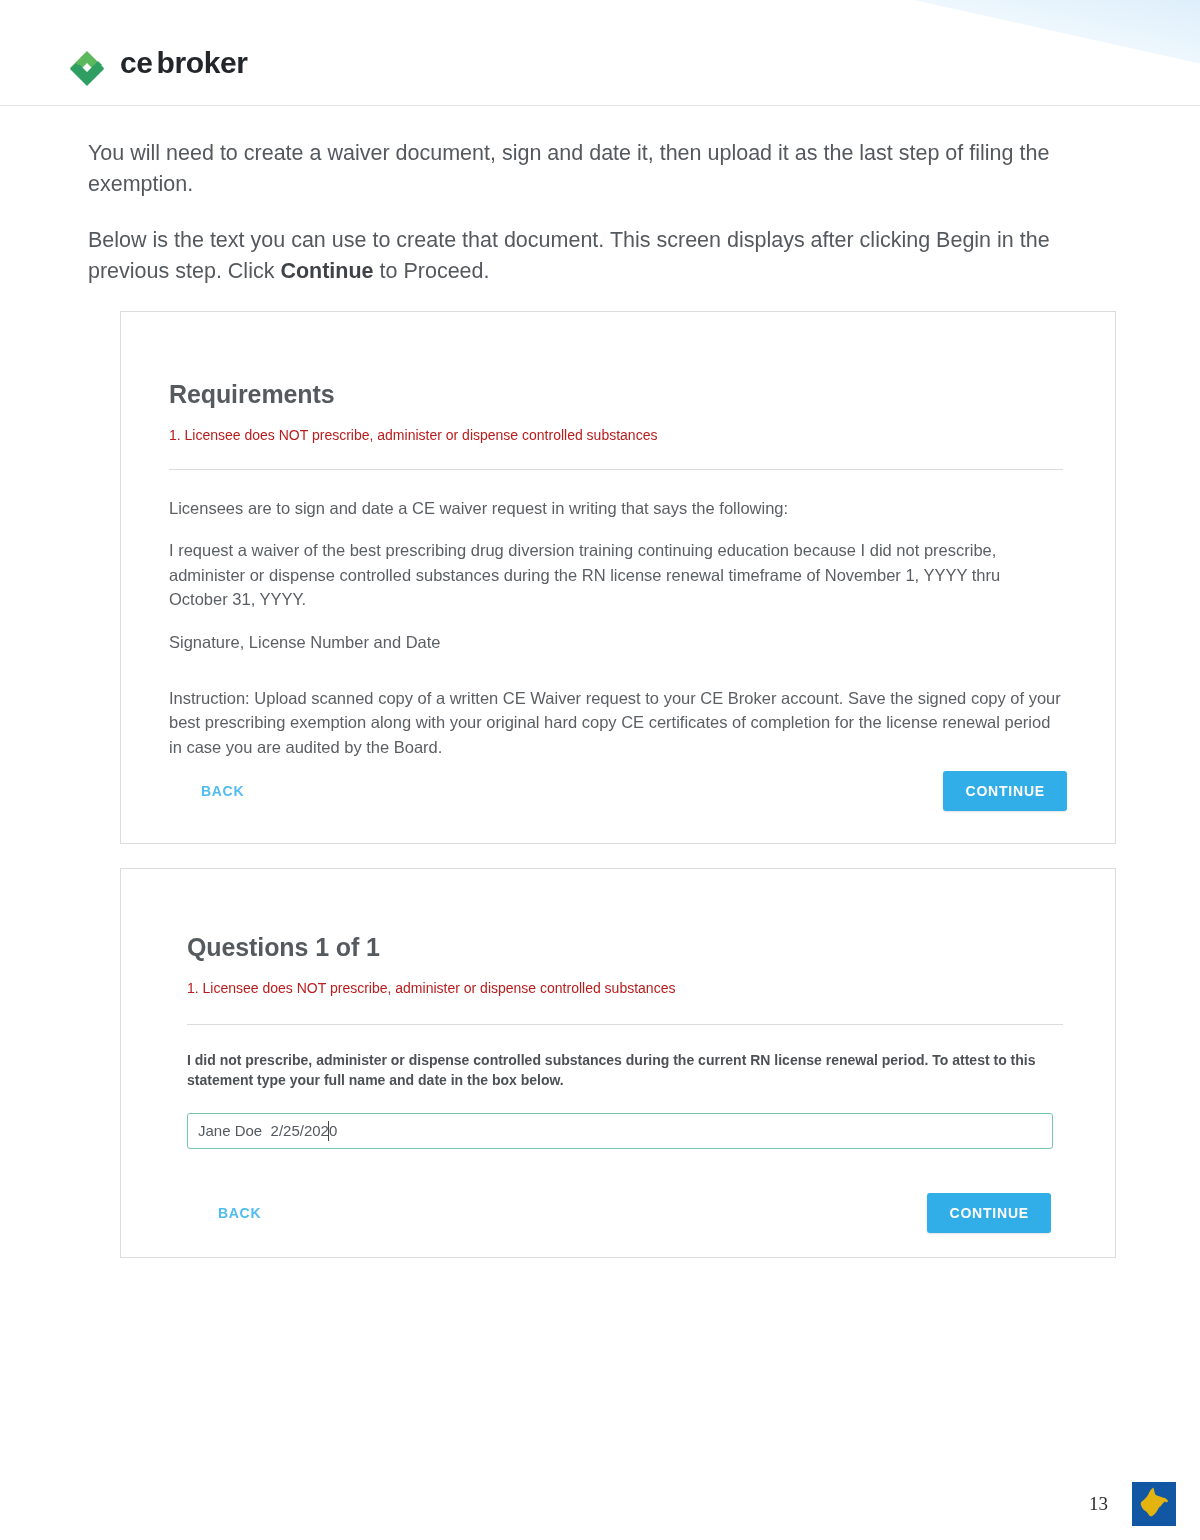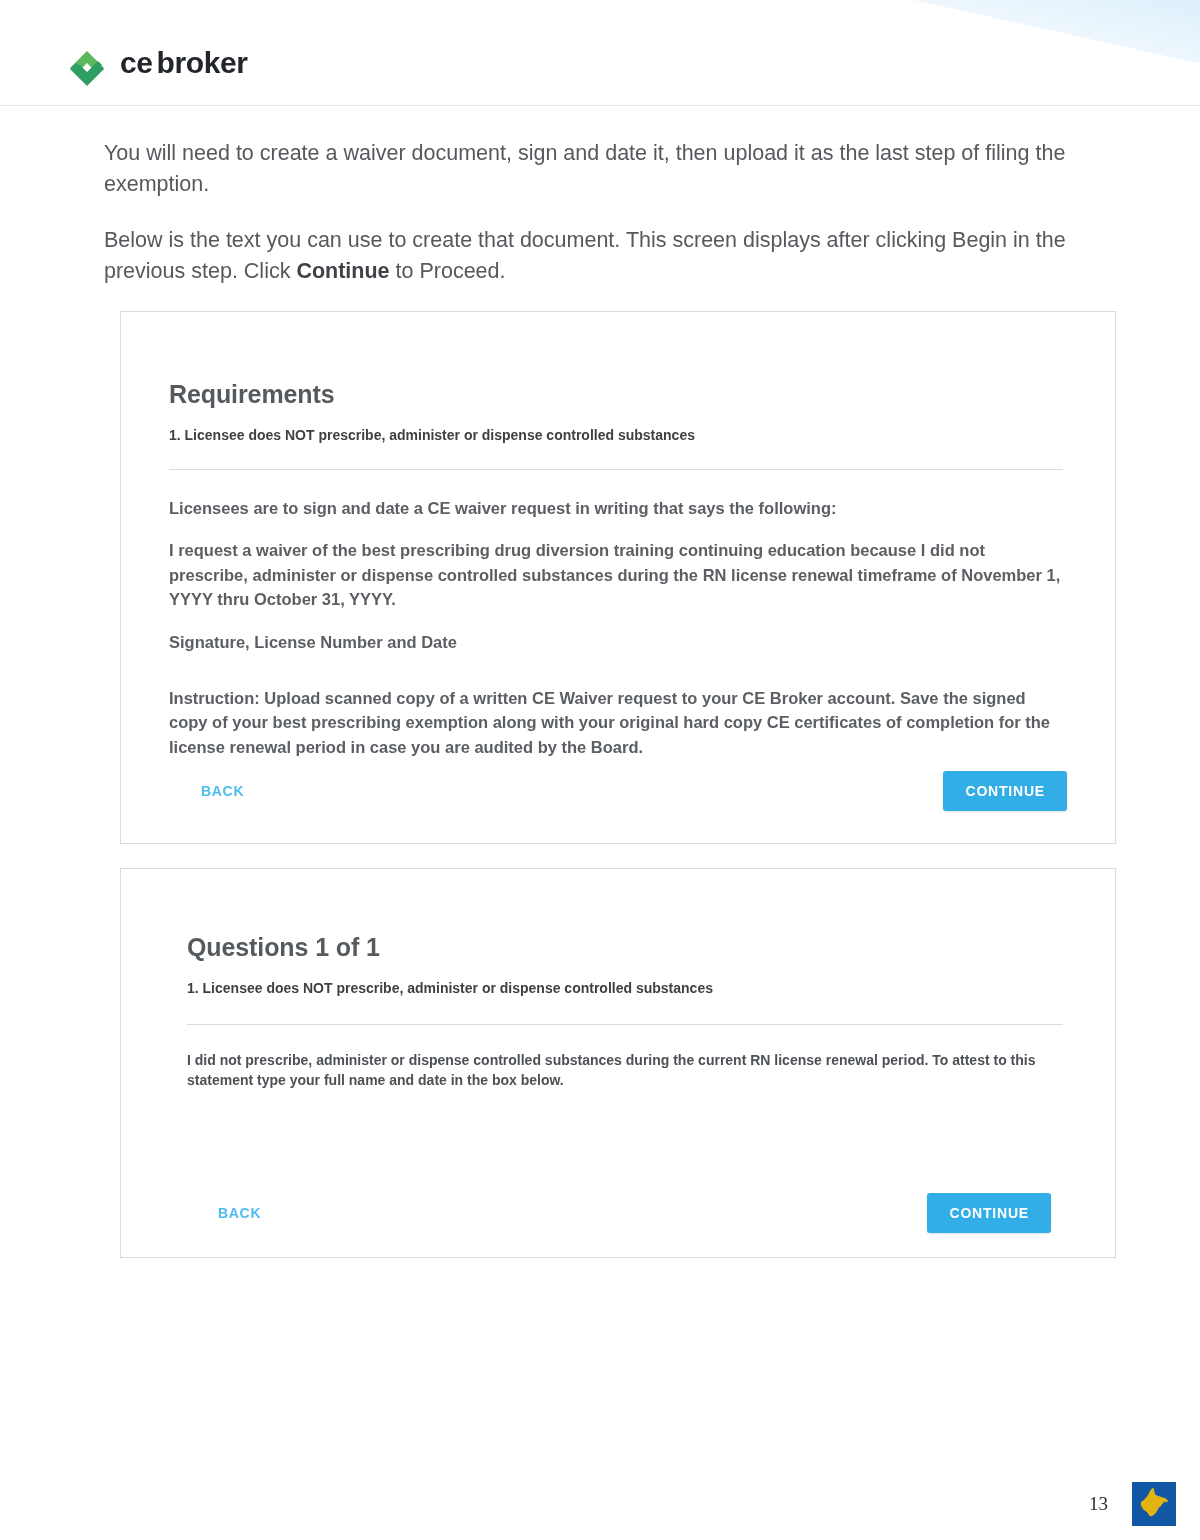--- a/index.html
+++ b/index.html
@@ -71,21 +71,21 @@
     letter-spacing: -0.4px;
     line-height: 1;
     white-space: nowrap;
   }
   .logo-text .lw { font-weight: 700; }
   .logo-text .sp { display: inline-block; width: 4px; }
 
   
   .intro {
     position: absolute;
-    left: 104px;
+    left: 88px;
     top: 138px;
     width: 990px;
   }
   .intro p {
     margin: 0 0 26px 0;
     font-size: 21.5px;
     line-height: 1.42;
     color: #55595d;
     font-weight: 400;
   }
@@ -108,37 +108,37 @@
 
   .card-title {
     font-size: 25px;
     font-weight: 700;
     color: #555a5e;
     margin: 0 0 18px 0;
     letter-spacing: -0.1px;
   }
   .card-subtitle {
     font-size: 14px;
-    color: #404040;
+    color: #b91c1c;
     margin: 0;
-    font-weight: 700;
+    font-weight: 400;
   }
   .divider {
     height: 1px;
     background: #d9dcde;
     margin: 26px 0 26px 0;
   }
   #card-questions .divider { margin: 28px 0 26px 0; }
 
   .body-text {
     font-size: 16.5px;
     line-height: 1.48;
     color: #5b5f63;
     margin: 0 0 18px 0;
-    font-weight: 700;
+    font-weight: 400;
   }
   .body-text:last-of-type { margin-bottom: 0; margin-top: 32px; }
 
   .question-text {
     font-size: 14px;
     line-height: 1.42;
     color: #4d5155;
     font-weight: 700;
     margin: 9px 0 22px 0;
     max-width: 850px;
@@ -270,20 +270,24 @@
     <button class="btn-continue">CONTINUE</button>
   </div>
 </div>
 
 <div class="card" id="card-questions">
   <div class="card-inner-q">
     <h2 class="card-title">Questions 1 of 1</h2>
     <p class="card-subtitle">1. Licensee does NOT prescribe, administer or dispense controlled substances</p>
     <div class="divider"></div>
     <p class="question-text">I did not prescribe, administer or dispense controlled substances during the current RN license renewal period. To attest to this statement type your full name and date in the box below.</p>
+    <div class="input-shell">
+      <input class="answer-input" type="text" value="Jane Doe  2/25/2020" style="">
+      <span class="caret"></span>
+    </div>
   </div>
   <div class="card-actions">
     <button class="btn-back">BACK</button>
     <button class="btn-continue">CONTINUE</button>
   </div>
 </div>
 
 <div class="page-footer">
   <span class="page-number">13</span>
   <span class="state-seal">

